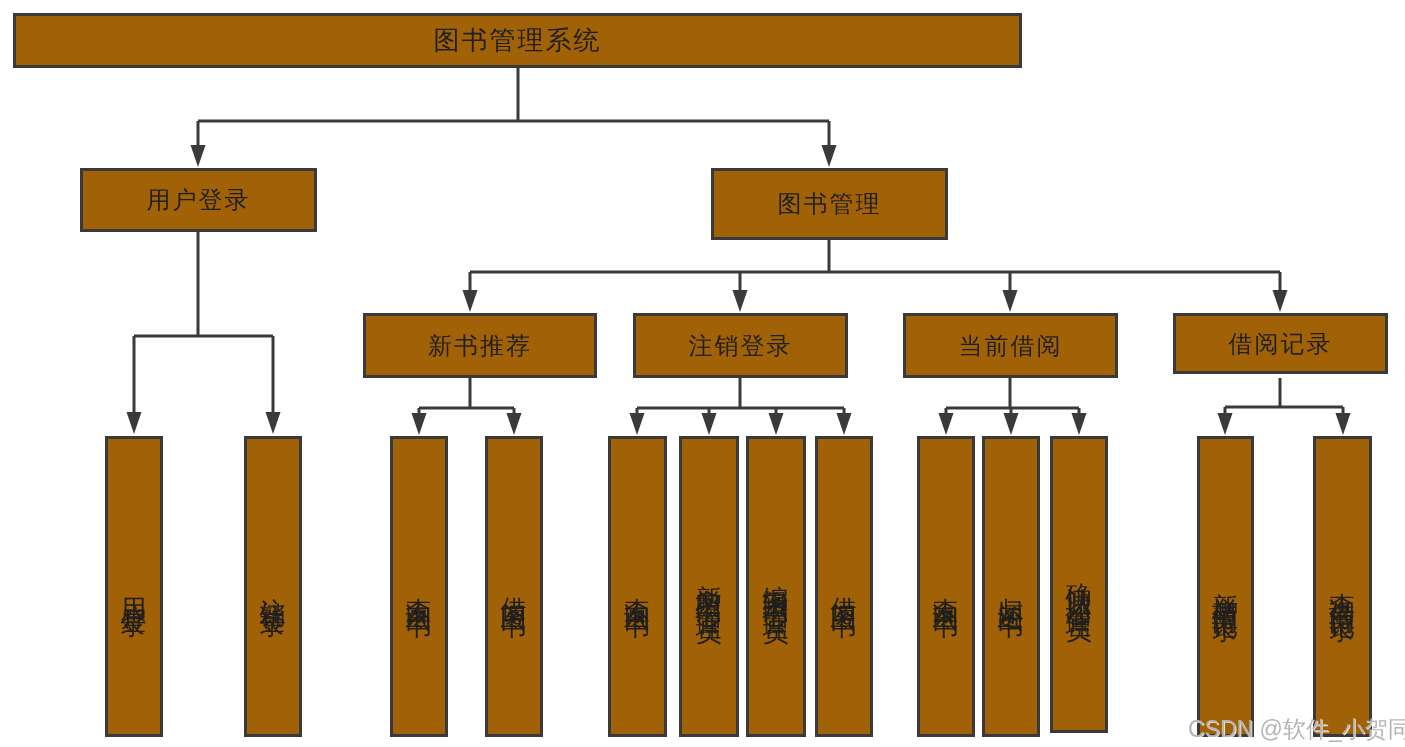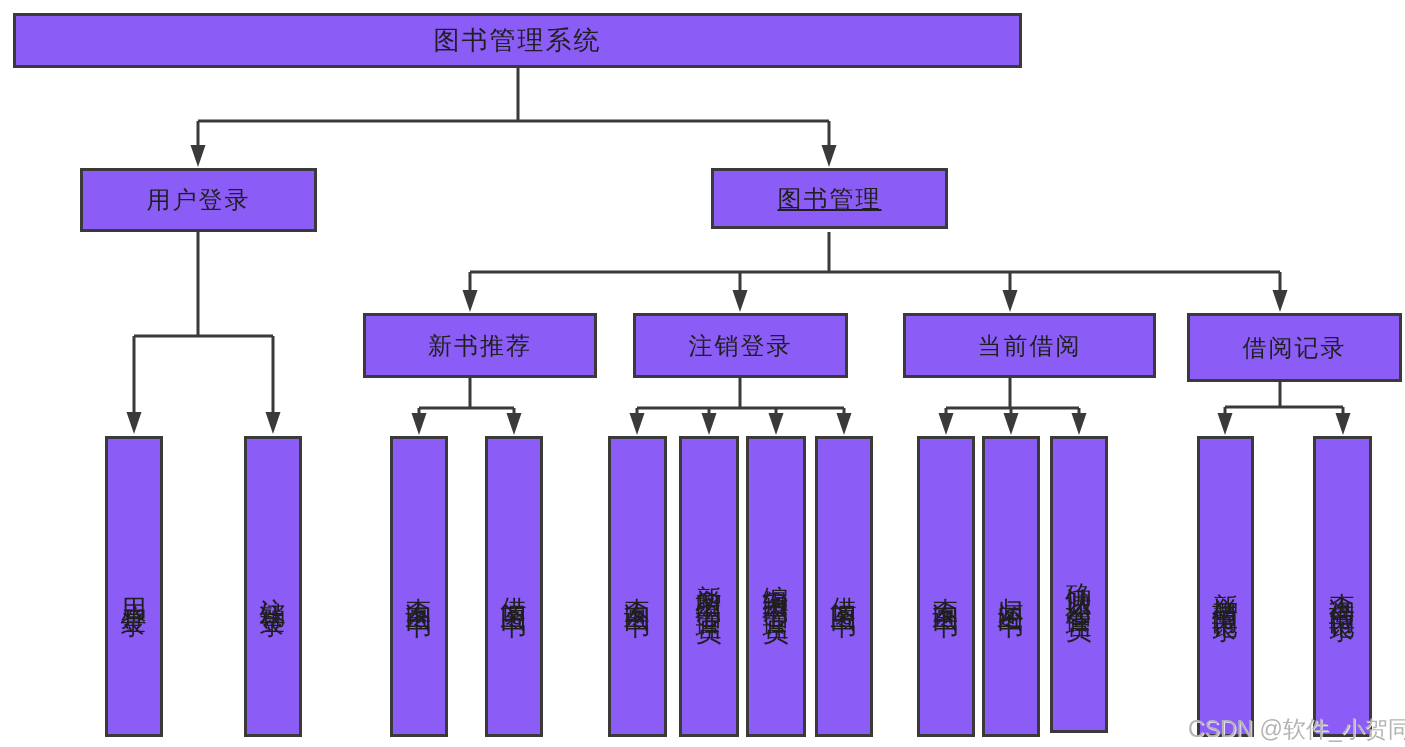--- a/index.html
+++ b/index.html
@@ -18,21 +18,21 @@
   #connectors {
     position: absolute;
     left: 0;
     top: 0;
     pointer-events: none;
   }
   .node {
     position: absolute;
     box-sizing: border-box;
     border: 3px solid #3a3a3a;
-    background: #8b5cf6;
+    background: #a16207;
     display: flex;
     align-items: center;
     justify-content: center;
     color: #1f1f1f;
     text-align: center;
     z-index: 2;
   }
   .hnode {
     font-size: 24px;
     letter-spacing: 2px;
@@ -104,26 +104,26 @@
       <polygon points="1011,435 1003.5,413 1018.5,413"></polygon>
       <polygon points="1079,435 1071.5,413 1086.5,413"></polygon>
       <polygon points="1225,435 1217.5,413 1232.5,413"></polygon>
       <polygon points="1343,435 1335.5,413 1350.5,413"></polygon>
     </g>
   </svg>
 
   <div class="node root-node" style="left:13px; top:13px; width:1009px; height:55px;">图书管理系统</div>
 
   <div class="node hnode" style="left:80px; top:168px; width:237px; height:64px;">用户登录</div>
-  <div class="node hnode" style="left:711px; top:168px; width:237px; height:61px;text-decoration:underline;">图书管理</div>
+  <div class="node hnode" style="left:711px; top:168px; width:237px; height:72px;">图书管理</div>
 
   <div class="node hnode" style="left:363px; top:313px; width:234px; height:65px;">新书推荐</div>
   <div class="node hnode" style="left:633px; top:313px; width:215px; height:65px;">注销登录</div>
-  <div class="node hnode" style="left:903px; top:313px; width:253px; height:65px;">当前借阅</div>
-  <div class="node hnode" style="left:1173px; top:313px; width:215px; height:69px;margin-left:14px;">借阅记录</div>
+  <div class="node hnode" style="left:903px; top:313px; width:215px; height:65px;">当前借阅</div>
+  <div class="node hnode" style="left:1173px; top:313px; width:215px; height:61px;">借阅记录</div>
 
   <div class="node vnode" style="left:105px; top:436px; width:58px; height:301px;">
     <span class="vtext">用户登录</span>
   </div>
   <div class="node vnode" style="left:244px; top:436px; width:58px; height:301px;">
     <span class="vtext">注销登录</span>
   </div>
 
   <div class="node vnode" style="left:390px; top:436px; width:58px; height:301px;">
     <span class="vtext">查询图书</span>

